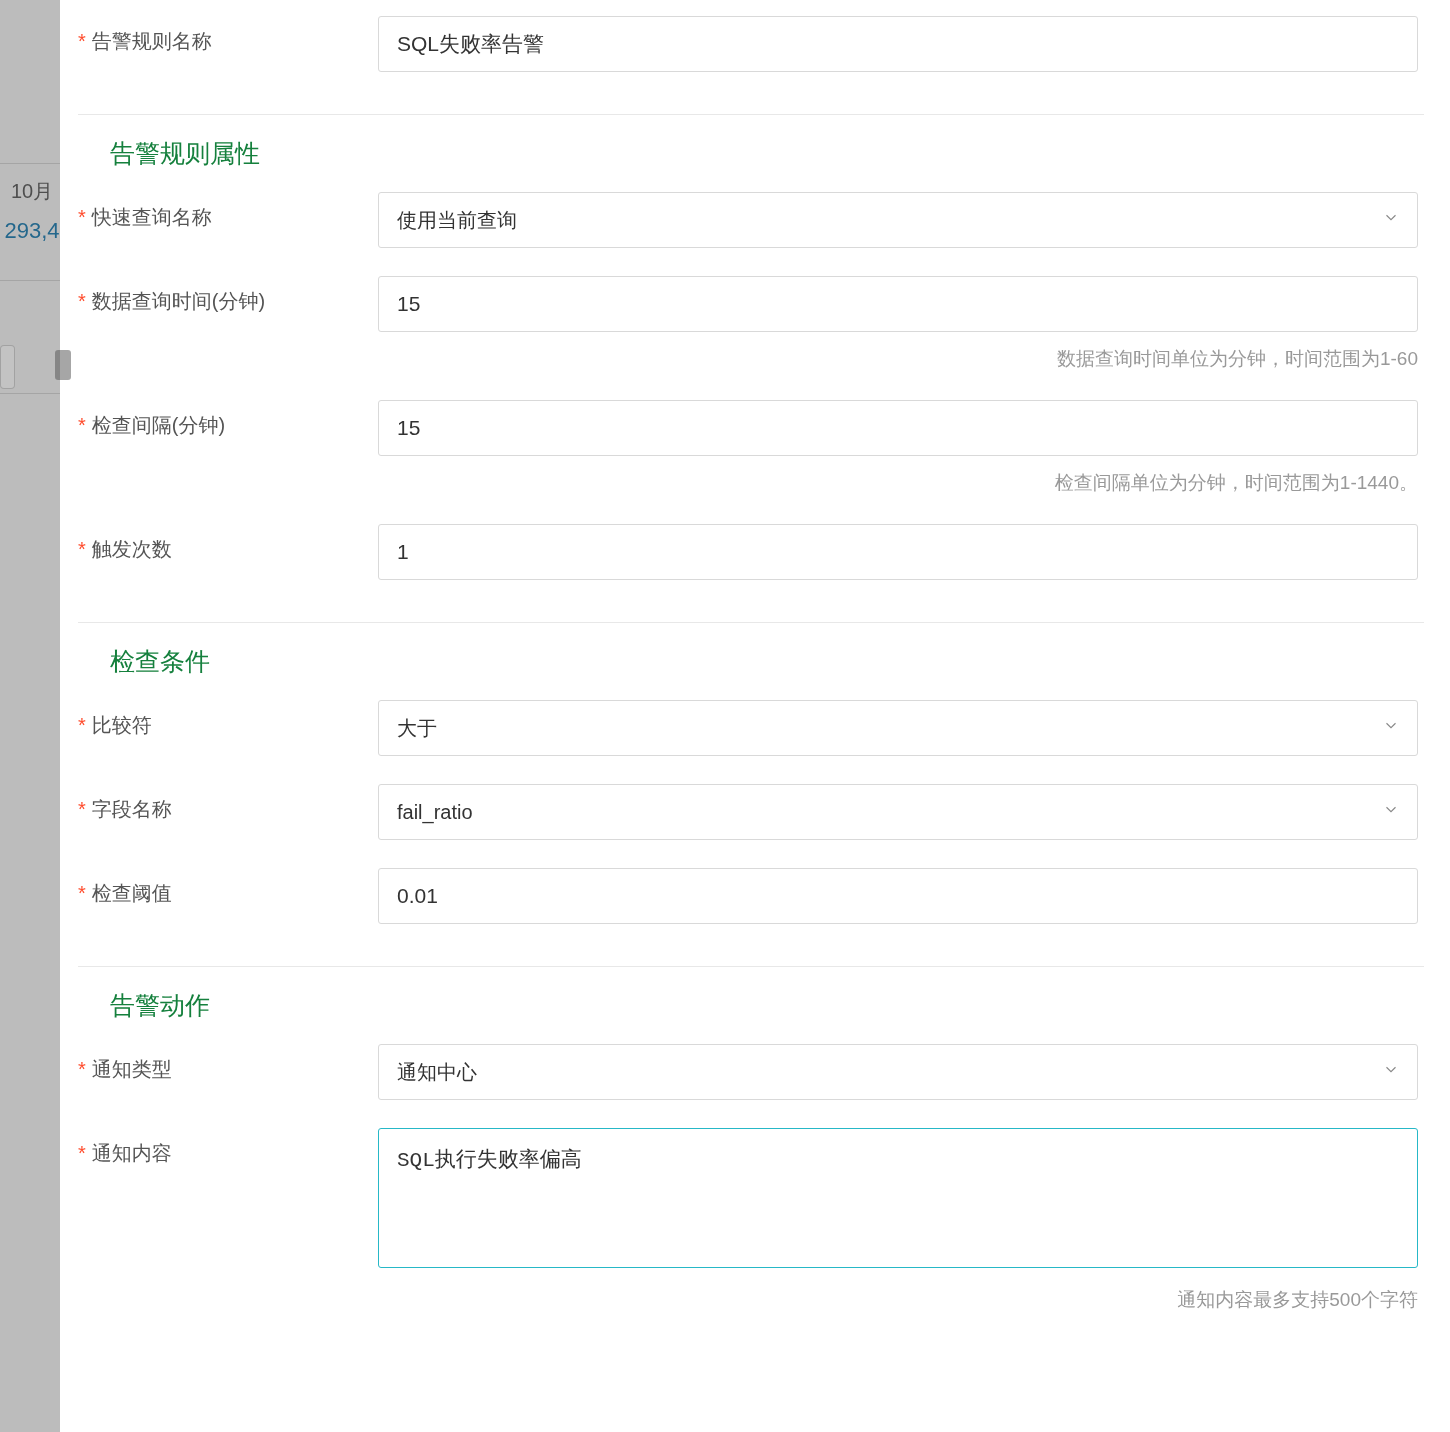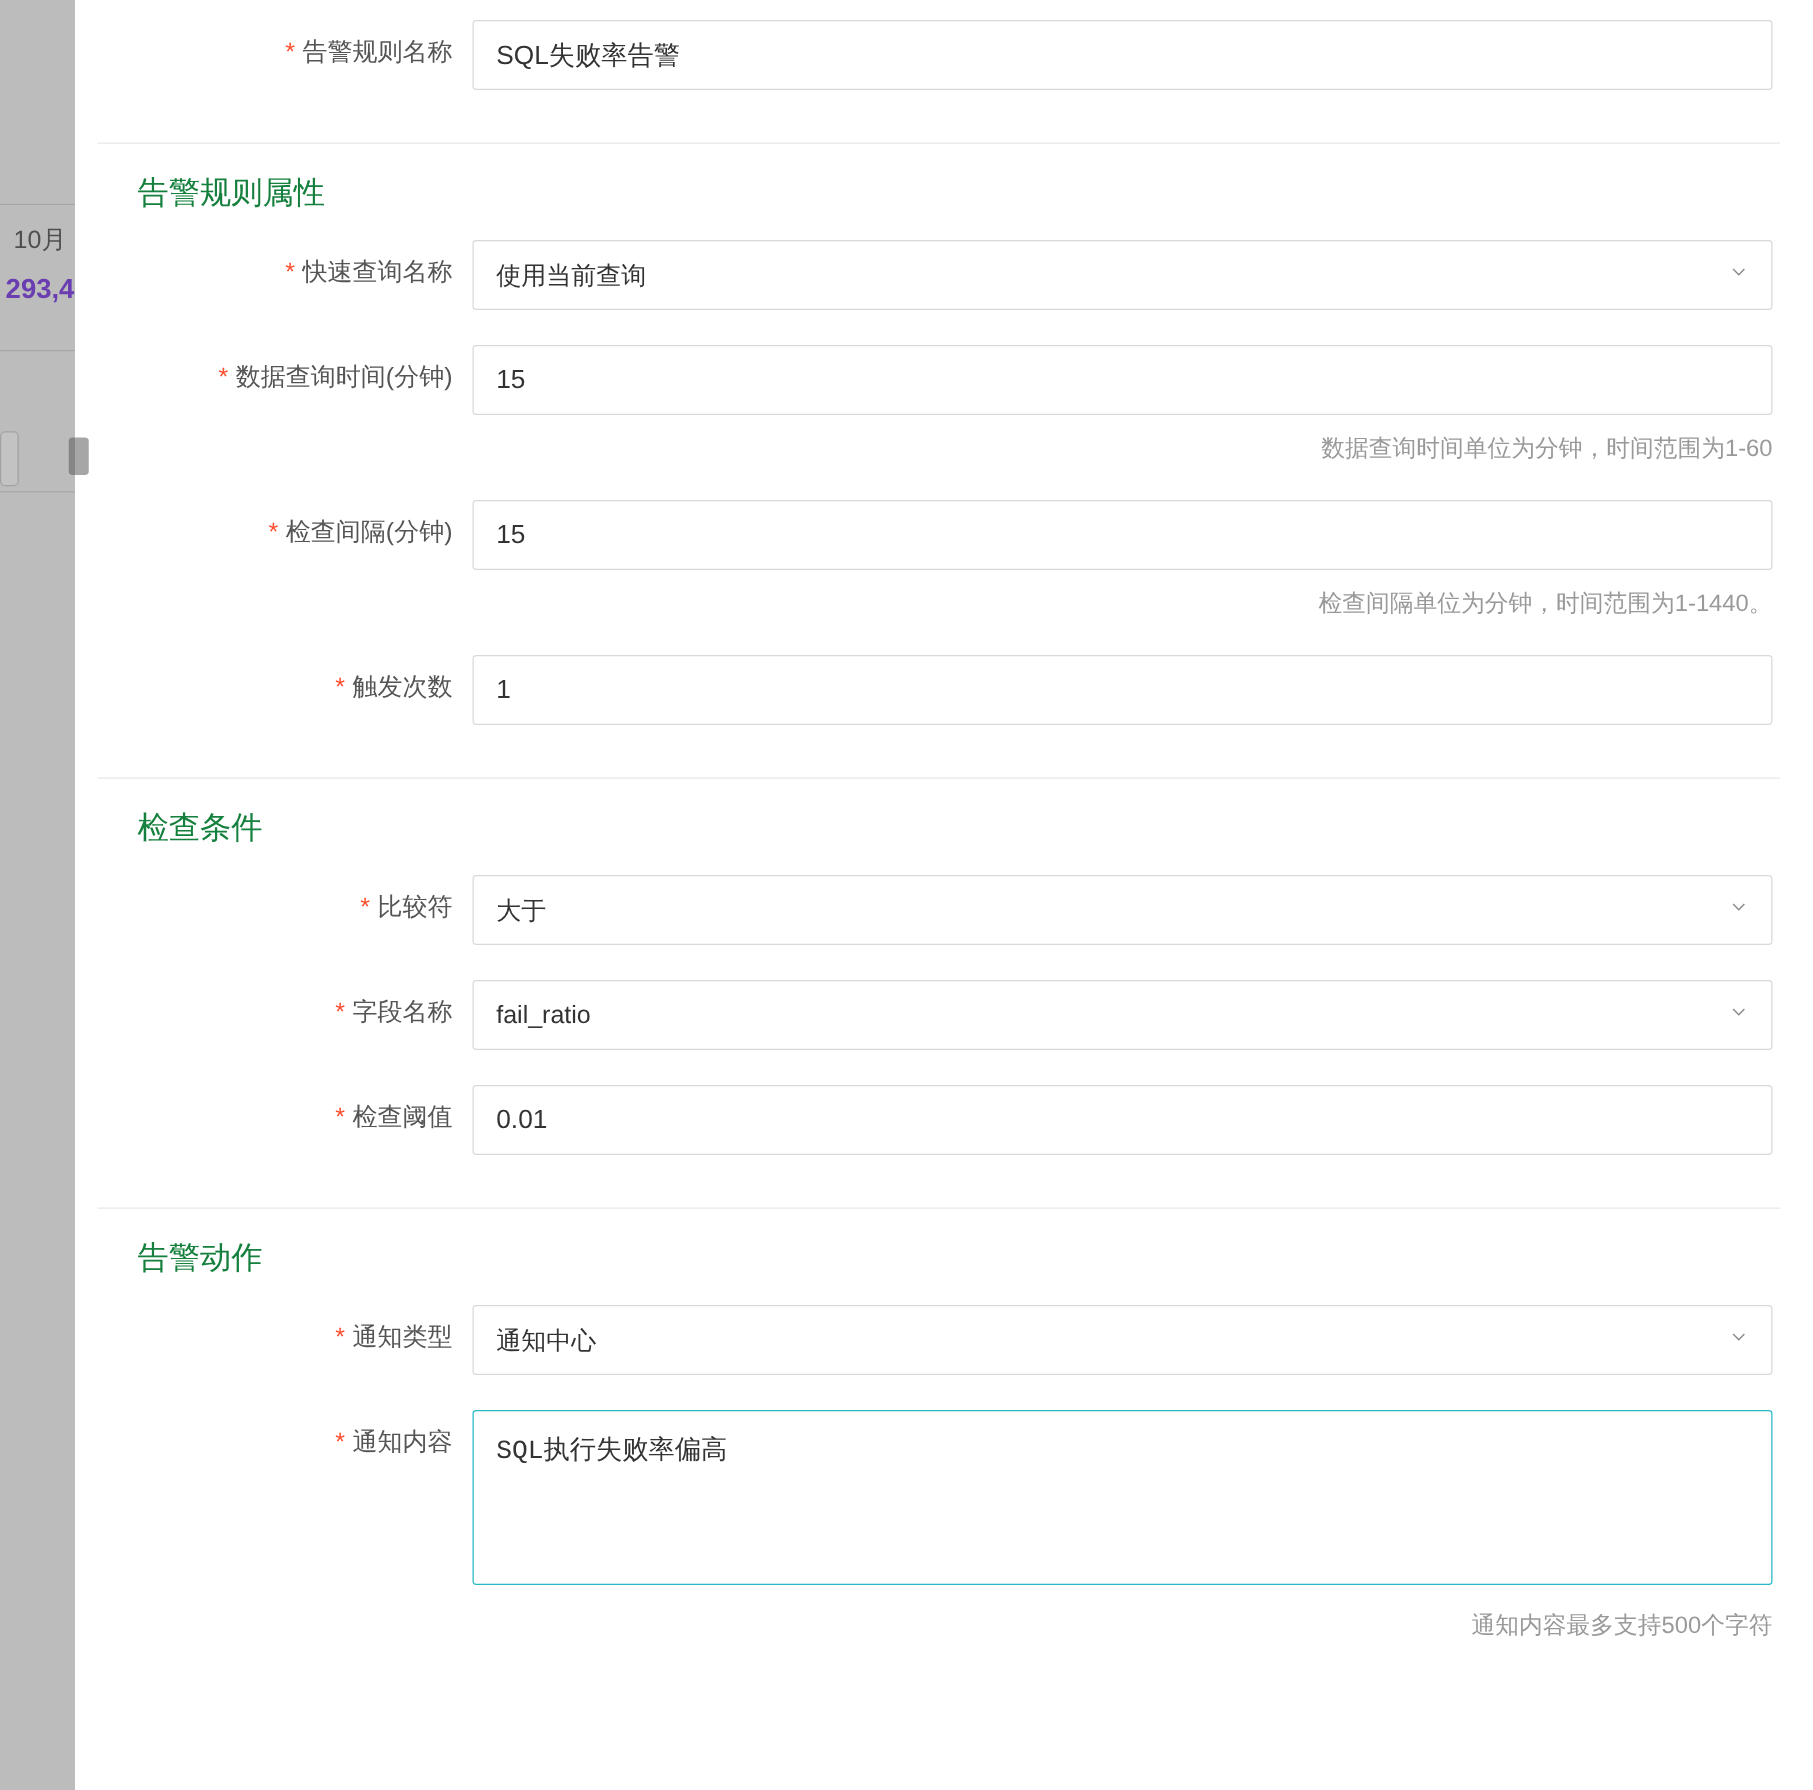--- a/index.html
+++ b/index.html
@@ -42,22 +42,22 @@
       left: 0;
       top: 178px;
       font-size: 20px;
       color: #444;
     }
     .bg-number {
       position: absolute;
       left: 0;
       top: 218px;
       font-size: 22px;
-      font-weight: 700;
-      color: #6d28d9;
+      font-weight: 400;
+      color: #0369a1;
     }
     .bg-line1 {
       position: absolute;
       left: 0;
       top: 163px;
       width: 60px;
       height: 1px;
       background: rgba(0,0,0,0.15);
     }
     .bg-line2 {
@@ -124,21 +124,21 @@
       border-top: 1px solid #e8e8e8;
       margin: 28px 0 0 0;
     }
     .form-row {
       display: flex;
       align-items: flex-start;
       padding: 14px 0;
     }
     .label-col {
       width: 300px;
-      text-align: right;
+      text-align: left;
       padding-right: 16px;
       padding-top: 12px;
       font-size: 20px;
       color: #555;
       flex-shrink: 0;
     }
     .req {
       color: #ff4d2e;
       margin-right: 6px;
       font-family: SimSun, sans-serif;

